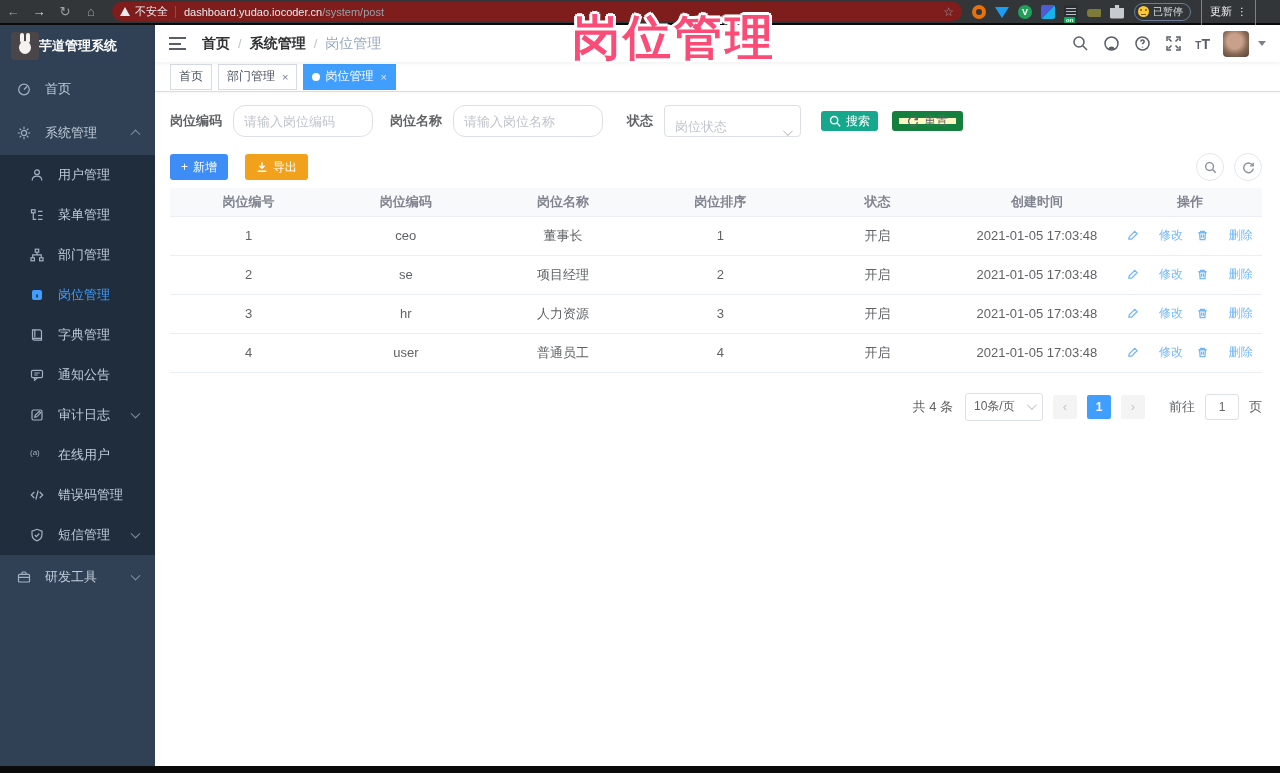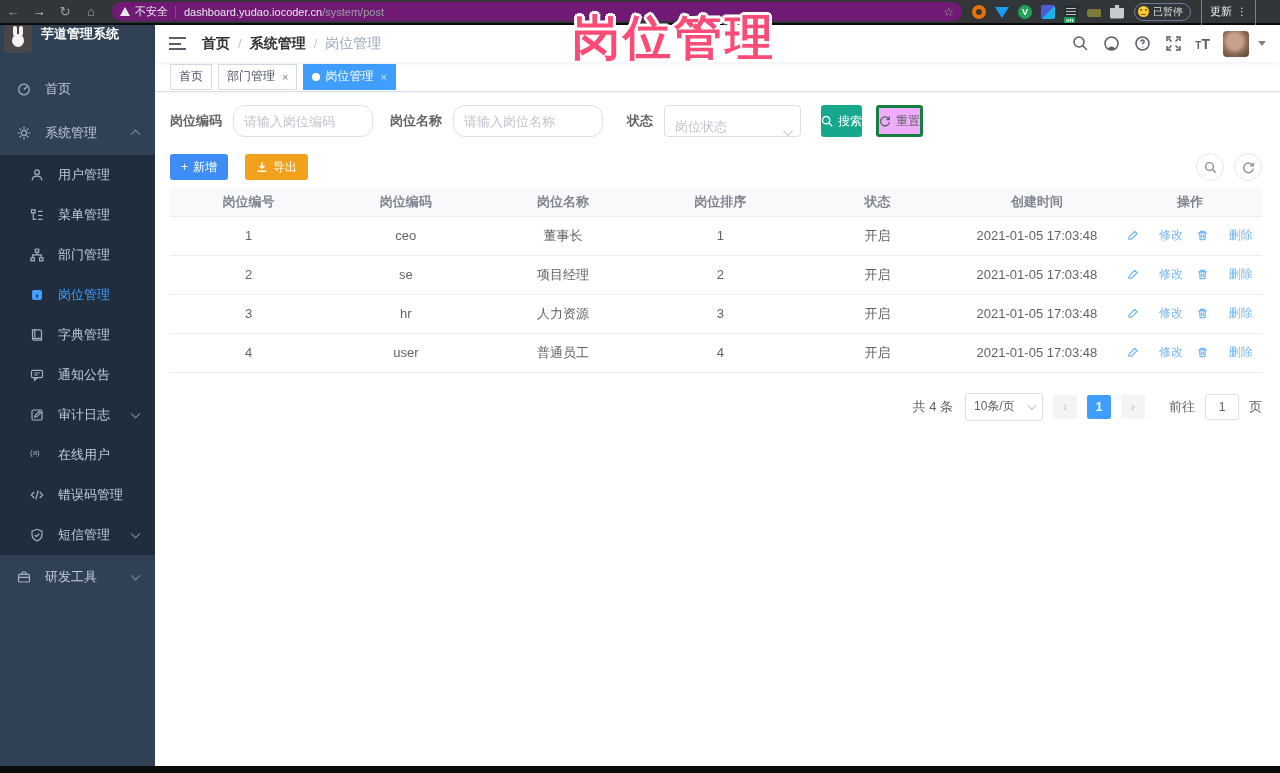--- a/index.html
+++ b/index.html
@@ -4,21 +4,21 @@
 <style>
   * { margin:0; padding:0; box-sizing:border-box; }
   html,body { width:1280px; height:773px; overflow:hidden; }
   body { font-family:"Liberation Sans","DejaVu Sans",sans-serif; position:relative; background:#fff; }
 
   
   .browser-bar { position:absolute; top:0; left:0; width:1280px; height:25px;
     background:#323639; border-bottom:2px solid #0b0b0b; display:flex; align-items:center; }
   .nav-ic { color:#9aa0a6; font-size:13px; width:26px; text-align:center; cursor:pointer; line-height:23px; }
   .nav-ic.fwd { color:#d6d9dc; }
-  .omnibox { height:19px; flex:0 0 850px; margin-left:8px; background:#701a75; border-radius:10px;
+  .omnibox { height:19px; flex:0 0 850px; margin-left:8px; background:#7f1d1d; border-radius:10px;
     display:flex; align-items:center; padding:0 8px; color:#e8eaed; font-size:11px; }
   .warn-tri { width:0; height:0; border-left:5px solid transparent; border-right:5px solid transparent;
     border-bottom:9px solid #e8eaed; margin-right:5px; position:relative; }
   .sec-chip { color:#e8eaed; margin-right:7px; }
   .omni-div { width:1px; height:12px; background:#5f6368; margin-right:8px; }
   .url-host { color:#e8eaed; }
   .url-path { color:#9aa0a6; }
   .omni-star { margin-left:auto; color:#9aa0a6; font-size:12px; }
   .ext-row { display:flex; align-items:center; margin-left:10px; gap:9px; }
   .ext { width:14px; height:14px; display:inline-block; position:relative; cursor:pointer; }
@@ -42,21 +42,21 @@
   .watermark { position:absolute; left:572px; top:6px; z-index:99; font-size:48px; font-weight:bold;
     letter-spacing:3px; pointer-events:none;
     text-shadow:-2px -2px 0 #fff,2px -2px 0 #fff,-2px 2px 0 #fff,2px 2px 0 #fff,0 -3px 0 #fff,0 3px 0 #fff,-3px 0 0 #fff,3px 0 0 #fff; }
 
   
   .app { position:absolute; top:25px; left:0; width:1280px; height:741px; display:flex; }
   .bottom-bar { position:absolute; bottom:0; left:0; width:1280px; height:7px; background:#0a0a0a; }
 
   
   .sidebar { width:155px; height:100%; background:#304156; flex-shrink:0; font-size:13px; color:#bfcbd9; overflow:hidden; }
-  .logo-row { height:42px; display:flex; padding-left:4px; gap:9px; }
+  .logo-row { height:42px; display:flex; align-items:center; padding-left:11px; }
   .logo-img { width:28px; height:28px; border-radius:3px; background:#4a4549; position:relative; overflow:hidden; }
   .logo-img::before { content:""; position:absolute; left:8px; top:9px; width:12px; height:13px; background:#f5f2ef; border-radius:50%; }
   .logo-img::after { content:""; position:absolute; left:9px; top:1px; width:4px; height:10px; background:#f5f2ef; border-radius:2px; box-shadow:6px 0 0 #f5f2ef; }
   .logo-title { color:#fff; font-weight:bold; font-size:13px; white-space:nowrap; }
   .menu-item { display:flex; align-items:center; padding-left:17px; cursor:pointer; position:relative; }
   .menu-item.top { height:44px; }
   .submenu { background:#1f2d3d; }
   .submenu .menu-item { height:40px; padding-left:30px; }
   .mi { width:14px; height:14px; margin-right:14px; flex-shrink:0; }
   .mi svg { display:block; width:14px; height:14px; stroke:#a3b1c2; fill:none; stroke-width:1.2; }
@@ -96,24 +96,24 @@
   .content { flex:1; padding:13px 18px 0 15px; background:#fff; }
 
   
   .sform { display:flex; align-items:center; height:32px; }
   .f-label { font-size:13px; font-weight:bold; color:#606266; margin-right:11px; white-space:nowrap; }
   .f-input { height:32px; border:1px solid #dcdfe6; border-radius:12px; padding:0 10px; font-size:13px; color:#606266; font-family:inherit; }
   .f-input::placeholder { color:#c0c4cc; }
   .w140{width:140px; margin-right:17px;} .w150{width:150px; margin-right:24px;}
   .f-select { width:137px; height:32px; border:1px solid #dcdfe6; border-radius:4px; padding:0 10px; font-size:13px; color:#c0c4cc; display:flex; align-items:flex-end; justify-content:space-between; margin-right:20px; cursor:pointer; }
   .sel-arr { width:7px; height:7px; border-right:1.3px solid #c0c4cc; border-bottom:1.3px solid #c0c4cc; transform:rotate(45deg) translateY(-2px); }
-  .btn { height:32px; border:none; border-radius:3px; font-size:12px; font-family:inherit; cursor:pointer; display:inline-flex; align-items:center; gap:5px; padding:0 0; }
+  .btn { height:20px; border:none; border-radius:3px; font-size:12px; font-family:inherit; cursor:pointer; display:inline-flex; align-items:center; gap:5px; padding:0 8px; }
   .btn svg { width:12px; height:12px; stroke:currentColor; fill:none; stroke-width:1.6; }
   .btn-search { background:#15a88c; color:#fff; margin-right:14px; }
-  .btn-reset { background:#f0abfc; border:3px solid #15803d; color:#606266; }
+  .btn-reset { background:#fef9c3; border:7px solid #15803d; color:#606266; }
 
   
   .toolbar { display:flex; align-items:center; margin-top:17px; height:26px; }
   .btn-sm { height:26px; padding:0 11px; font-size:12px; }
   .btn-add { background:#3e8df7; color:#fff; margin-right:17px; }
   .btn-export { background:#f2a11c; color:#fff; }
   .tb-right { margin-left:auto; display:flex; gap:10px; }
   .circ-btn { width:28px; height:28px; border-radius:50%; border:1px solid #e3e7ee; background:#fff; display:flex; align-items:center; justify-content:center; cursor:pointer; }
   .circ-btn svg { width:13px; height:13px; stroke:#8a9099; fill:none; stroke-width:1.5; }
 

